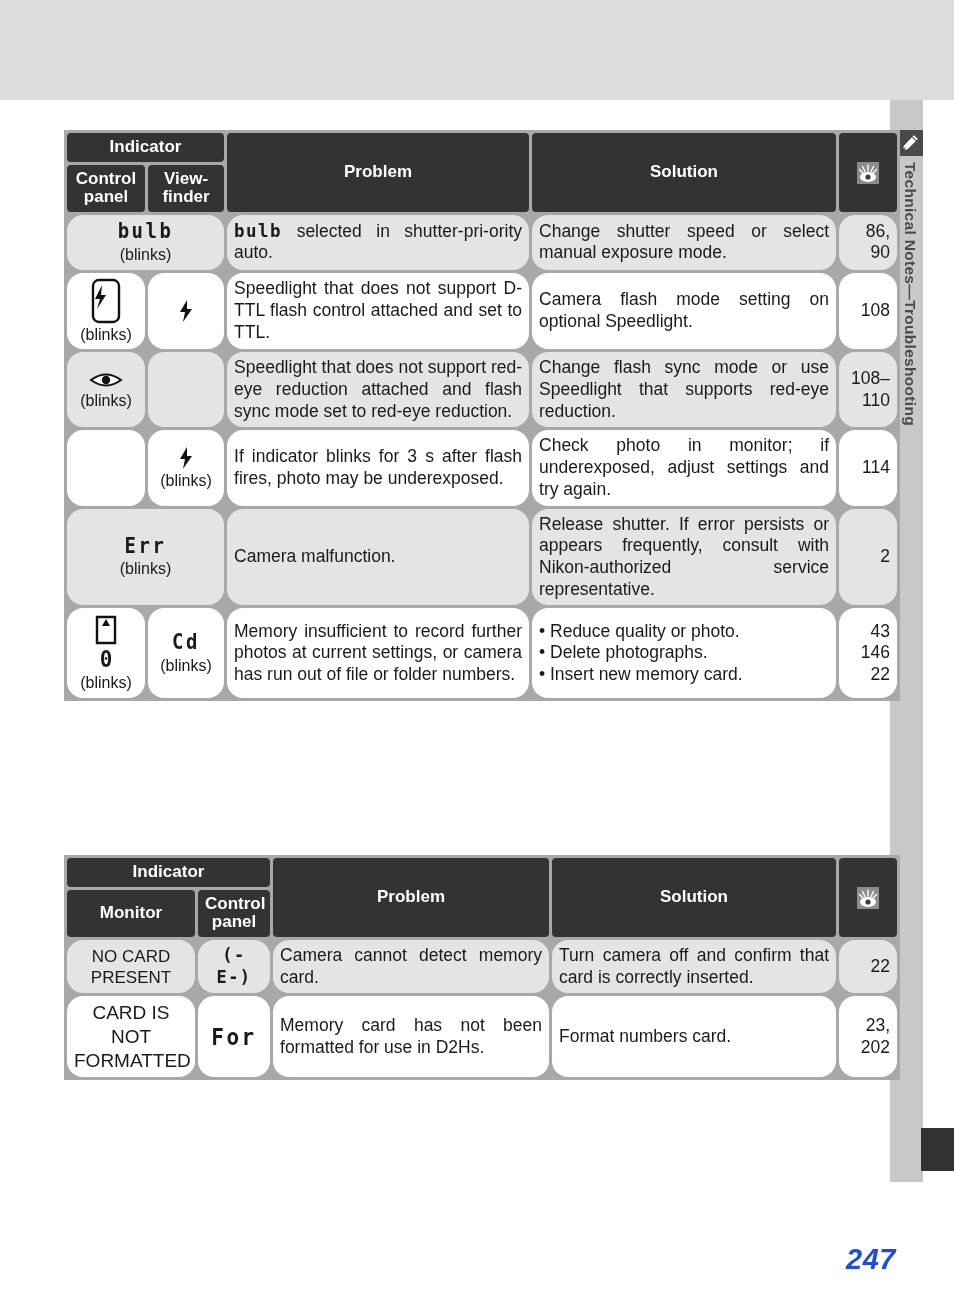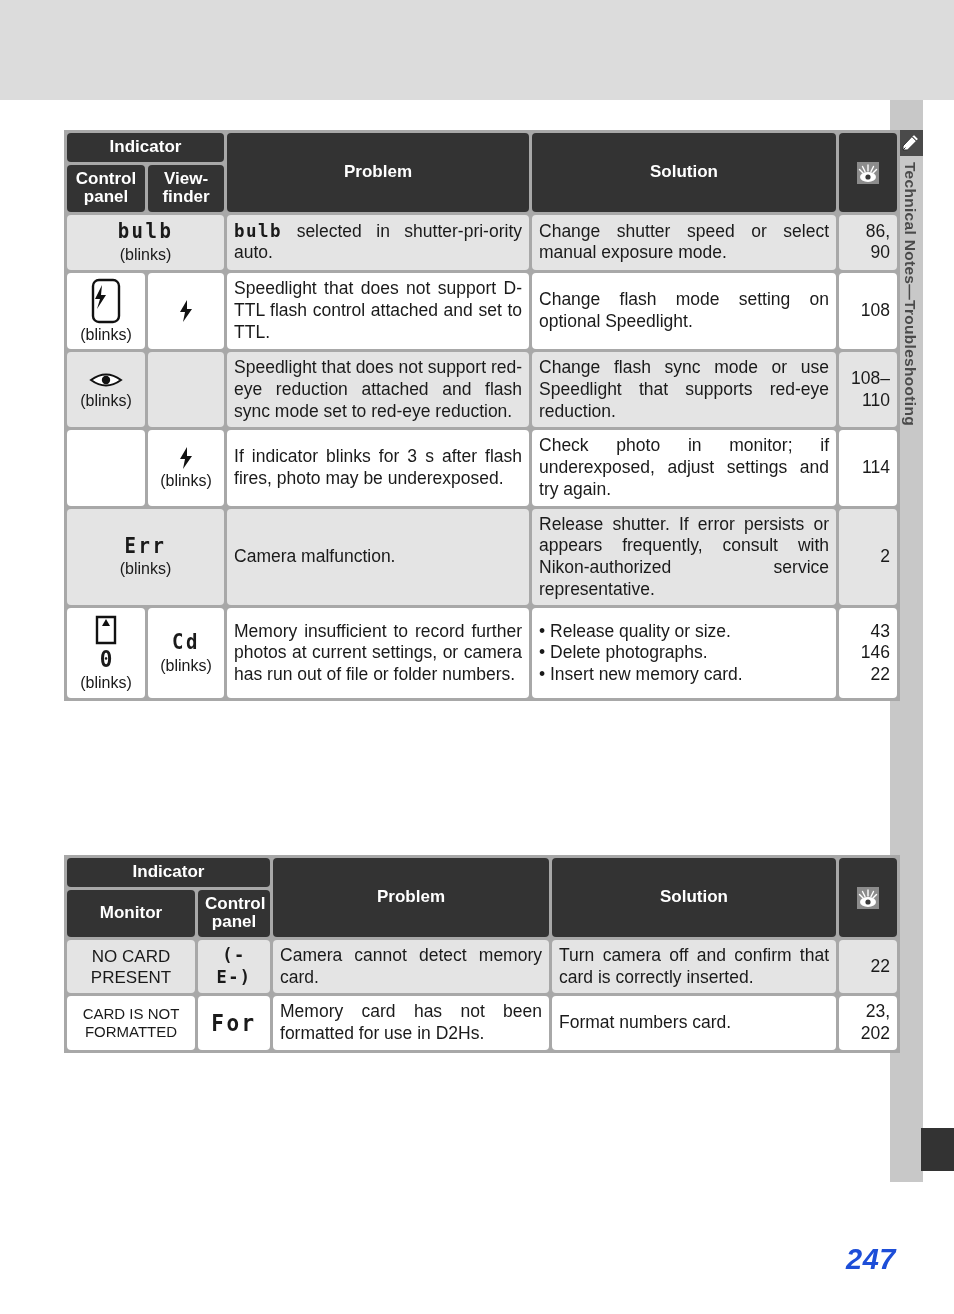--- a/index.html
+++ b/index.html
@@ -79,21 +79,21 @@
     background: #333333;
     color: #ffffff;
     font-weight: bold;
     font-size: 17px;
     text-align: center;
     border-radius: 4px;
     line-height: 1.1;
   }
   .tbl td {
     background: #ffffff;
-    border-radius: 4px;
+    border-radius: 16px;
   }
   .tbl tr.shaded td { background: #e4e4e4; }
 
   .c-indicator { text-align: center; }
   .c-problem, .c-solution { text-align: justify; text-align-last: left; hyphens: none; }
   .c-page { text-align: right; white-space: pre-line; line-height: 1.3; }
 
   .blinks { font-size: 16px; display: block; margin-top: 1px; text-align: center; }
 
   
@@ -193,21 +193,21 @@
         <span class="blinks">(blinks)</span>
       </td>
       <td class="c-indicator">
         <span class="icon-center">
           <svg width="16" height="24" viewBox="0 0 16 24">
             <path d="M9 1 L2 13 L7 13 L5 23 L14 10 L9 10 Z" fill="#111"></path>
           </svg>
         </span>
       </td>
       <td class="c-problem">Speedlight that does not support D-TTL flash control attached and set to TTL.</td>
-      <td class="c-solution">Change flash mode setting on optional Speedlight.</td>
+      <td class="c-solution">Camera flash mode setting on optional Speedlight.</td>
       <td class="c-page">108</td>
     </tr>
 
     <tr class="shaded">
       <td class="c-indicator">
         <span class="icon-center">
           <svg width="34" height="20" viewBox="0 0 34 20">
             <path d="M2 10 Q17 -1 32 10 Q17 21 2 10 Z" fill="#fff" stroke="#111" stroke-width="2"></path>
             <circle cx="17" cy="10" r="4.2" fill="#111"></circle>
           </svg>
@@ -256,21 +256,21 @@
           <span class="lcd" style="font-size:21px;letter-spacing:0;margin-top:1px">0</span>
         </span>
         <span class="blinks">(blinks)</span>
       </td>
       <td class="c-indicator">
         <span class="lcd">Cd</span>
         <span class="blinks">(blinks)</span>
       </td>
       <td class="c-problem">Memory insufficient to record further photos at current settings, or camera has run out of file or folder numbers.</td>
       <td class="c-solution bullets">
-        <div>• Release quality or size.</div>
+        <div>• Reduce quality or photo.</div>
         <div>• Delete photographs.</div>
         <div>• Insert new memory card.</div>
       </td>
       <td class="c-page">43
 146
 22</td>
     </tr>
   </tbody>
 </table>
 
@@ -315,21 +315,21 @@
       <td class="c-indicator" style="white-space:pre-line;font-size:17px">NO CARD
 PRESENT</td>
       <td class="c-indicator">
         <span class="lcd lcd-sm">(-E-)</span>
       </td>
       <td class="c-problem">Camera cannot detect memory card.</td>
       <td class="c-solution">Turn camera off and confirm that card is correctly inserted.</td>
       <td class="c-page">22</td>
     </tr>
     <tr>
-      <td class="c-indicator" style="white-space:pre-line;font-size:15px">CARD IS NOT
+      <td class="c-indicator" style="white-space:pre-line;font-size:19px">CARD IS NOT
 FORMATTED</td>
       <td class="c-indicator">
         <span class="lcd" style="font-size:21px">For</span>
       </td>
       <td class="c-problem">Memory card has not been formatted for use in D2Hs.</td>
       <td class="c-solution" style="text-align-last:left">Format numbers card.</td>
       <td class="c-page">23,
 202</td>
     </tr>
   </tbody>

